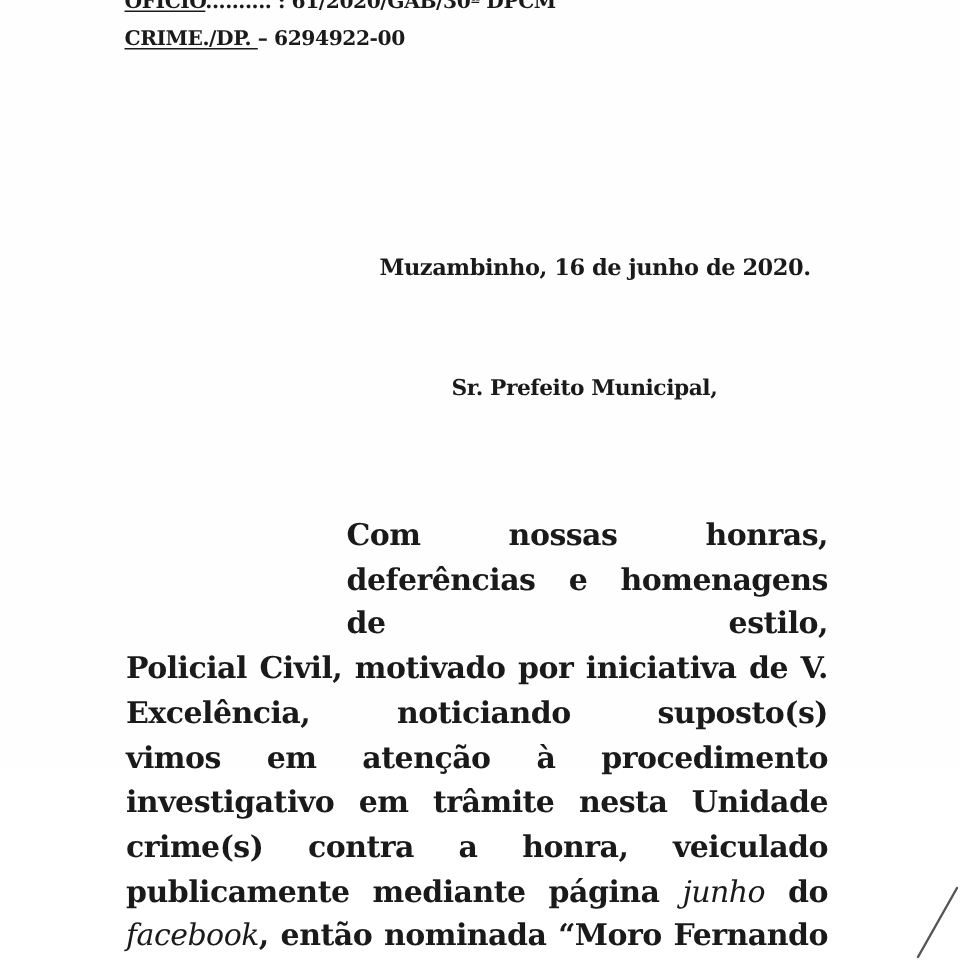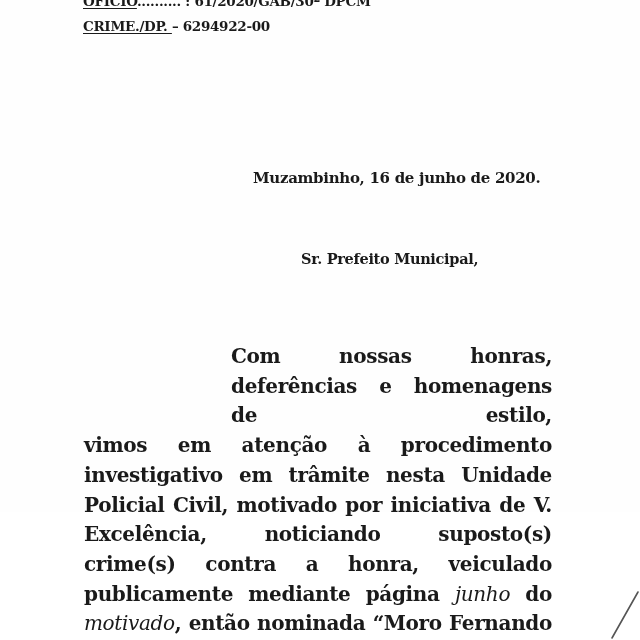--- a/index.html
+++ b/index.html
@@ -87,24 +87,24 @@
     </div>
   </div>
 
   <div class="date">Muzambinho, 16 de junho de 2020.</div>
 
   <div class="salutation">Sr. Prefeito Municipal,</div>
 
   <div class="body">
     <div>
       <span class="line first">Com nossas honras, deferências e homenagens de estilo,</span>
+      <span class="line">Policial Civil, motivado por iniciativa de V. Excelência, noticiando suposto(s)</span>
       <span class="line">vimos em atenção à procedimento investigativo em trâmite nesta Unidade</span>
-      <span class="line">Policial Civil, motivado por iniciativa de V. Excelência, noticiando suposto(s)</span>
       <span class="line"><span>crime(s) contra a honra, veiculado publicamente mediante página</span> <i>junho</i> <span>do</span></span>
-      <span class="line"><i>motivado</i><span>, então nominada “Moro Fernando Sérgio”, informar que diversas honras</span></span>
+      <span class="line"><i>facebook</i><span>, então nominada “Moro Fernando Sérgio”, informar que diversas honras</span></span>
 
     </div>
 
   </div>
 
   <svg class="pen-stroke" viewBox="0 0 40 50">
     <path d="M38 2 L12 48" stroke="#555" stroke-width="1.6" fill="none" stroke-linecap="round"></path>
   </svg>
 
 </div>

